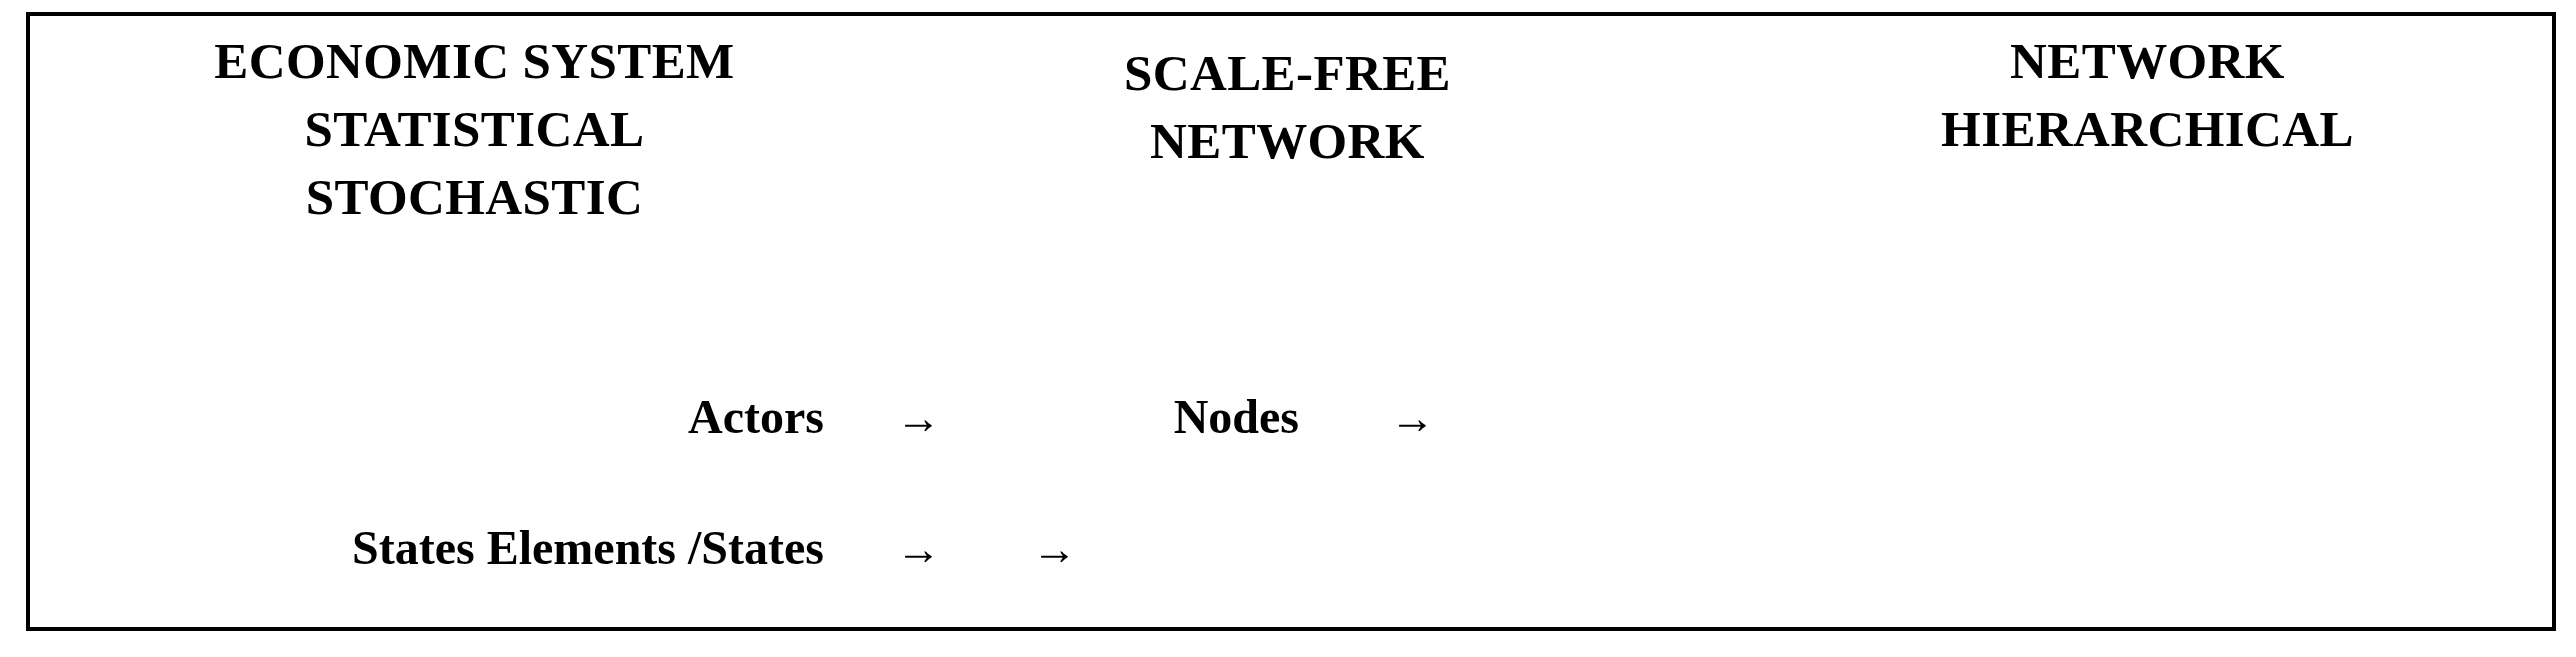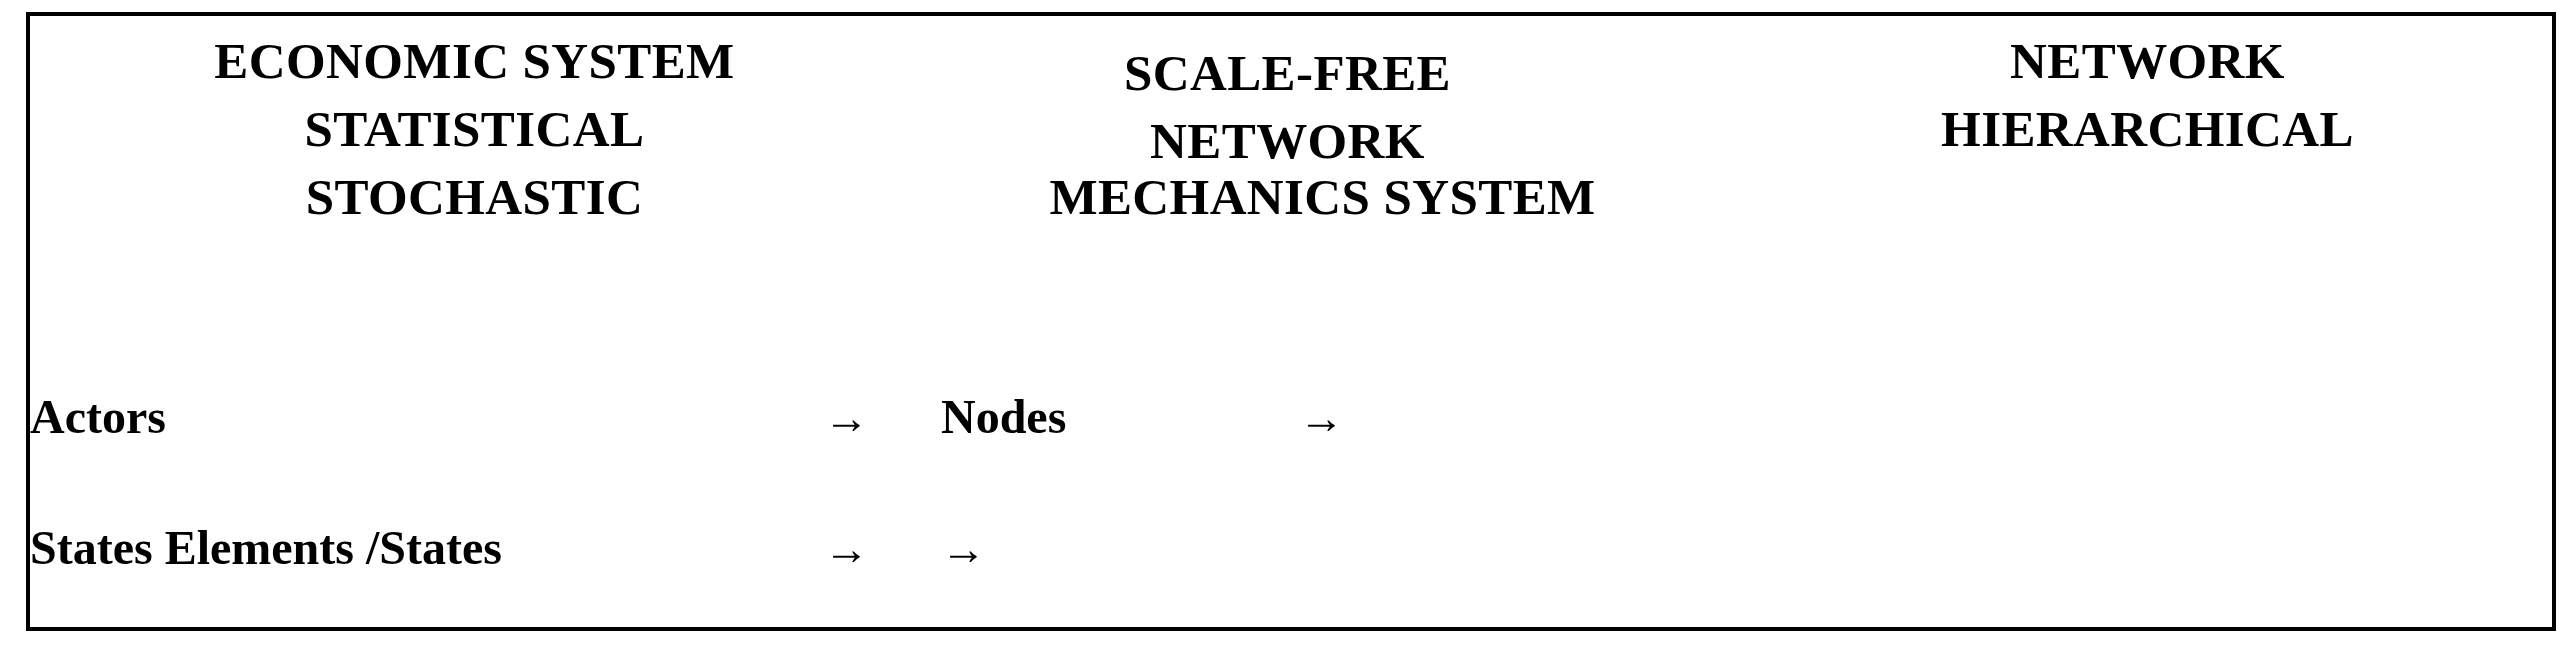--- a/index.html
+++ b/index.html
@@ -83,21 +83,21 @@
     display: flex;
     align-items: center;
     width: 100%;
     height: 131px;
   }
   .dcell {
     font-weight: bold;
     font-size: 48px;
     line-height: 1;
     white-space: nowrap;
-    text-align: left;
+    text-align: right;
   }
   .dcell.col-a   { flex: 0 0 794px; }
   .dcell.arrow-1 { flex: 0 0 117px; }
   .dcell.col-b   { flex: 0 0 358px; }
   .dcell.arrow-2 { flex: 0 0 136px; }
   .dcell.col-c   { flex: 1 1 auto; }
 
   .arrow-glyph {
     font-size: 45px;
     font-weight: normal;
@@ -118,21 +118,20 @@
     </div>
 
     <div class="header-row">
       <div class="hcell c1">STATISTICAL</div>
       <div class="hcell c2">NETWORK</div>
       <div class="hcell c3">HIERARCHICAL</div>
     </div>
 
     <div class="header-row">
       <div class="hcell c1">STOCHASTIC</div>
-      <div class="hcell c3">MECHANICS SYSTEM</div>
     </div>
 
   </div>
 
   <div class="dashed-rule">
     
   </div>
 
   <div class="data-rows">
 

